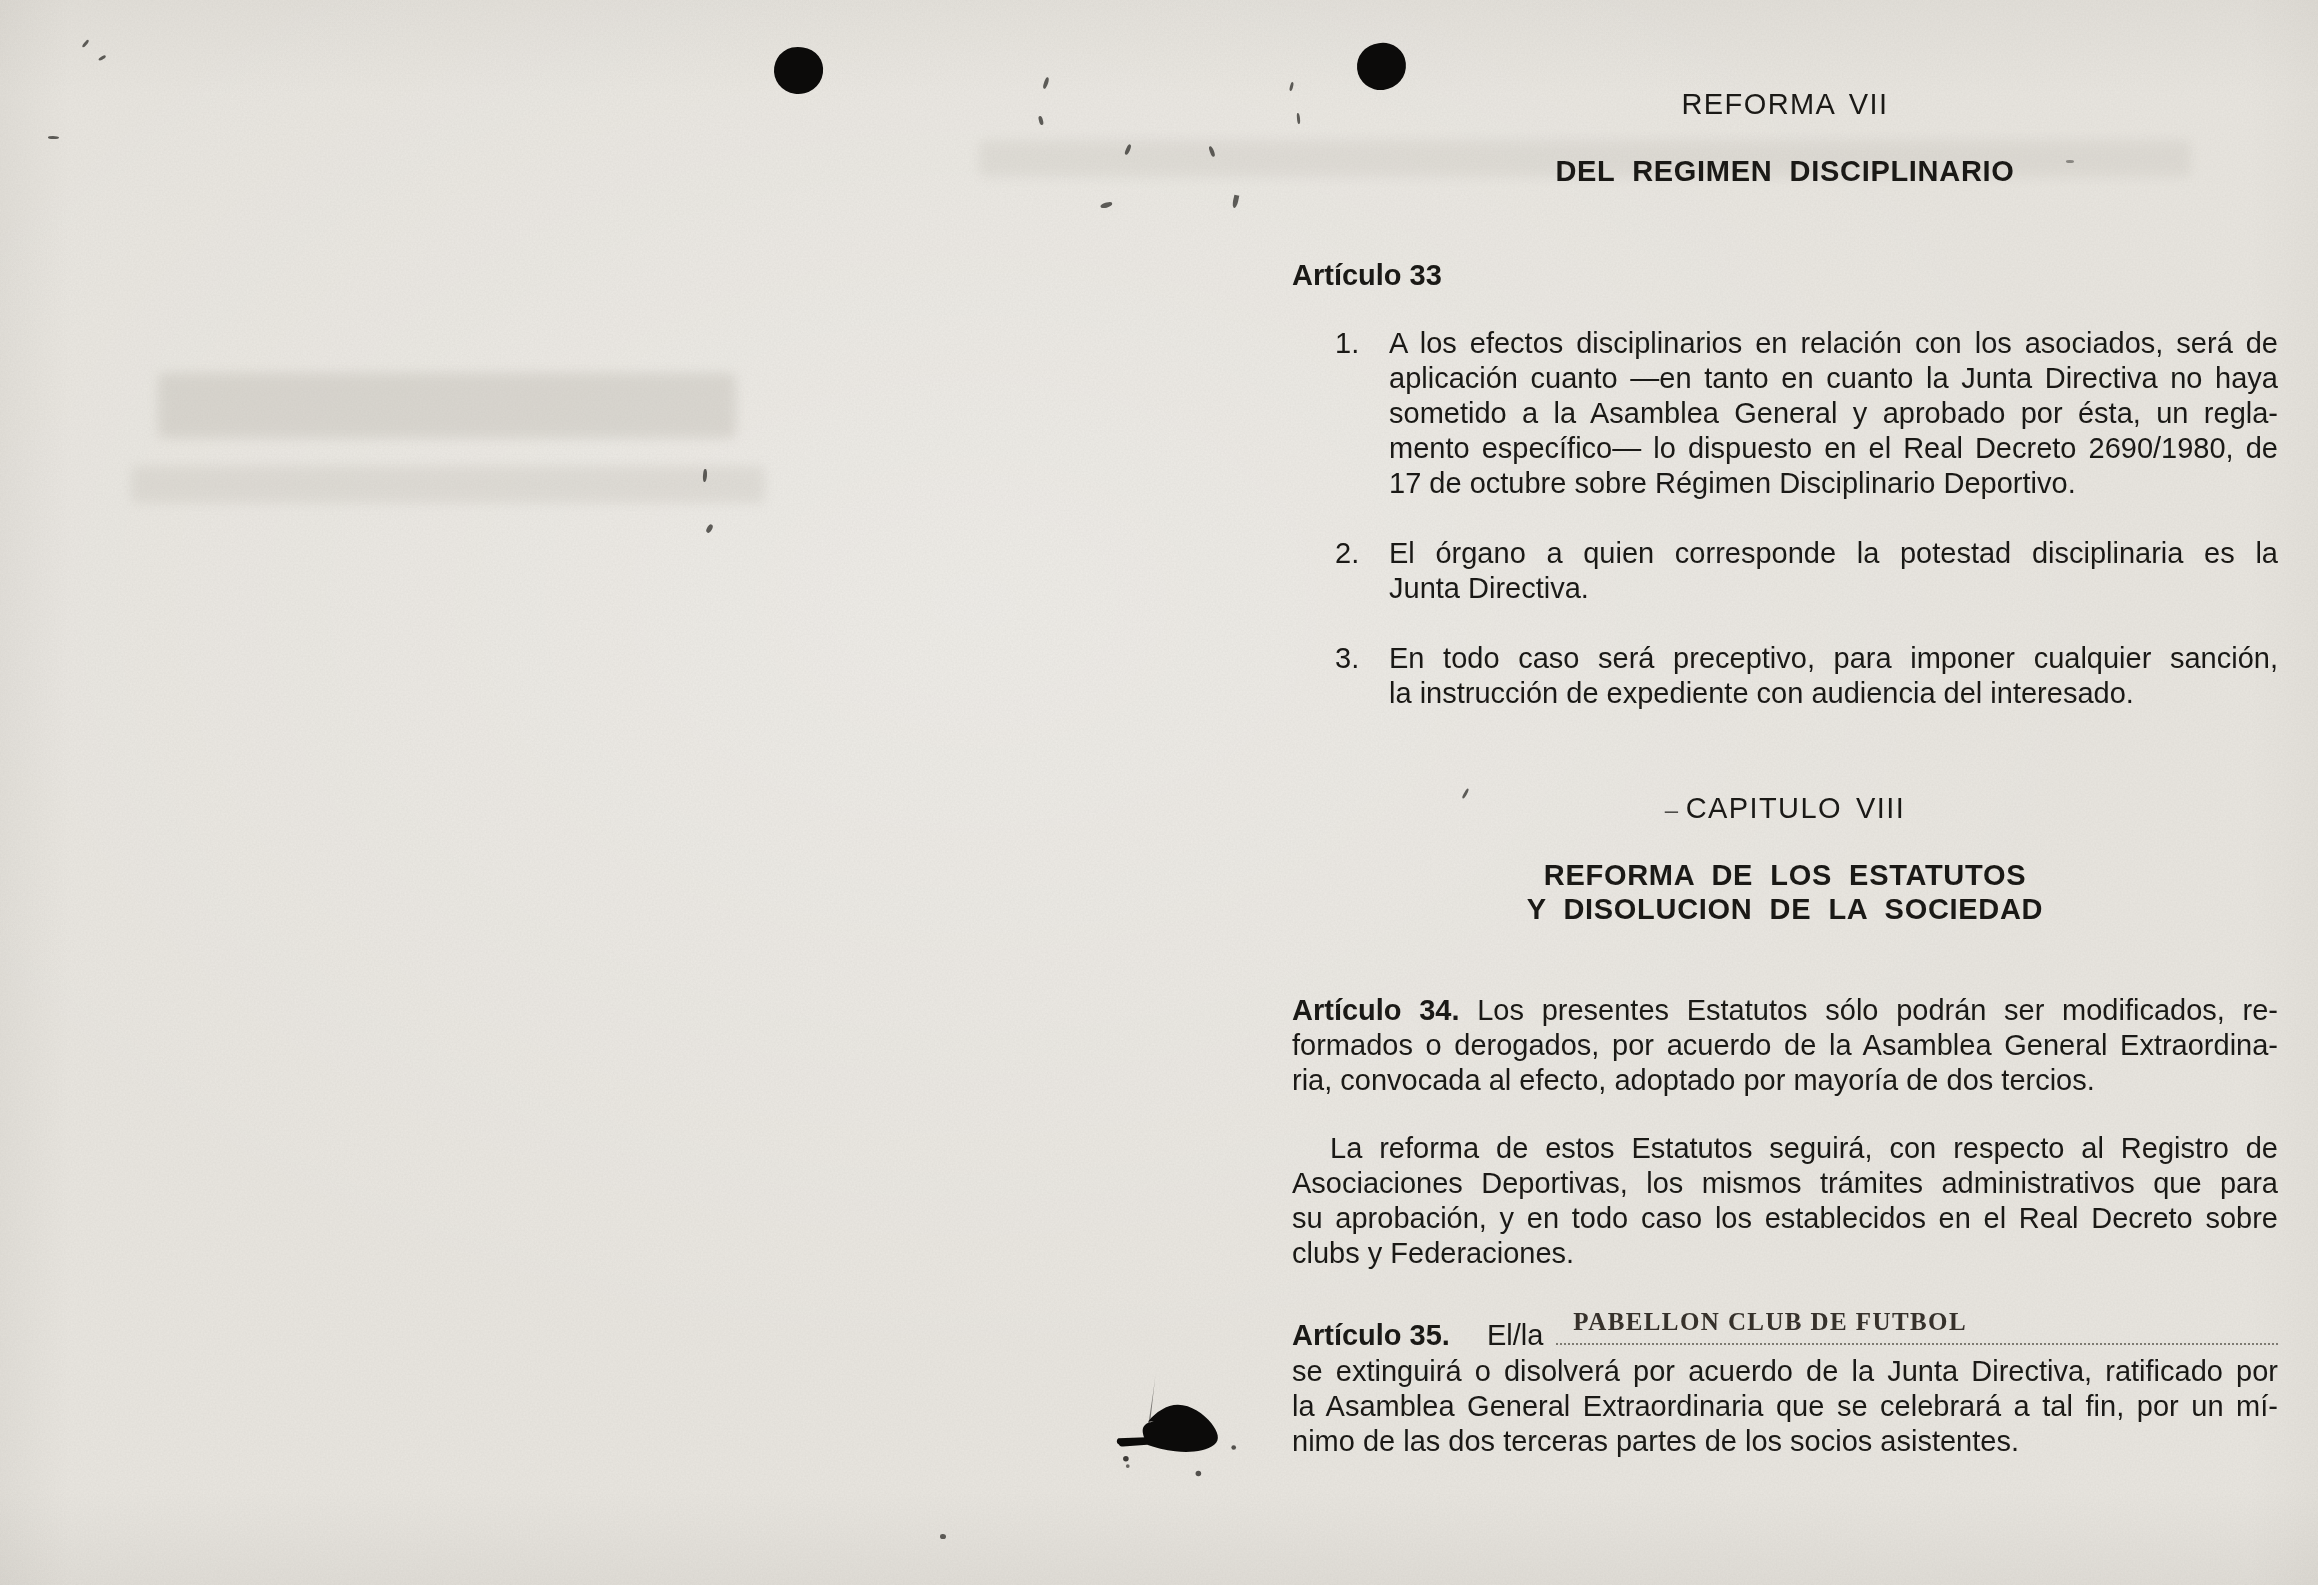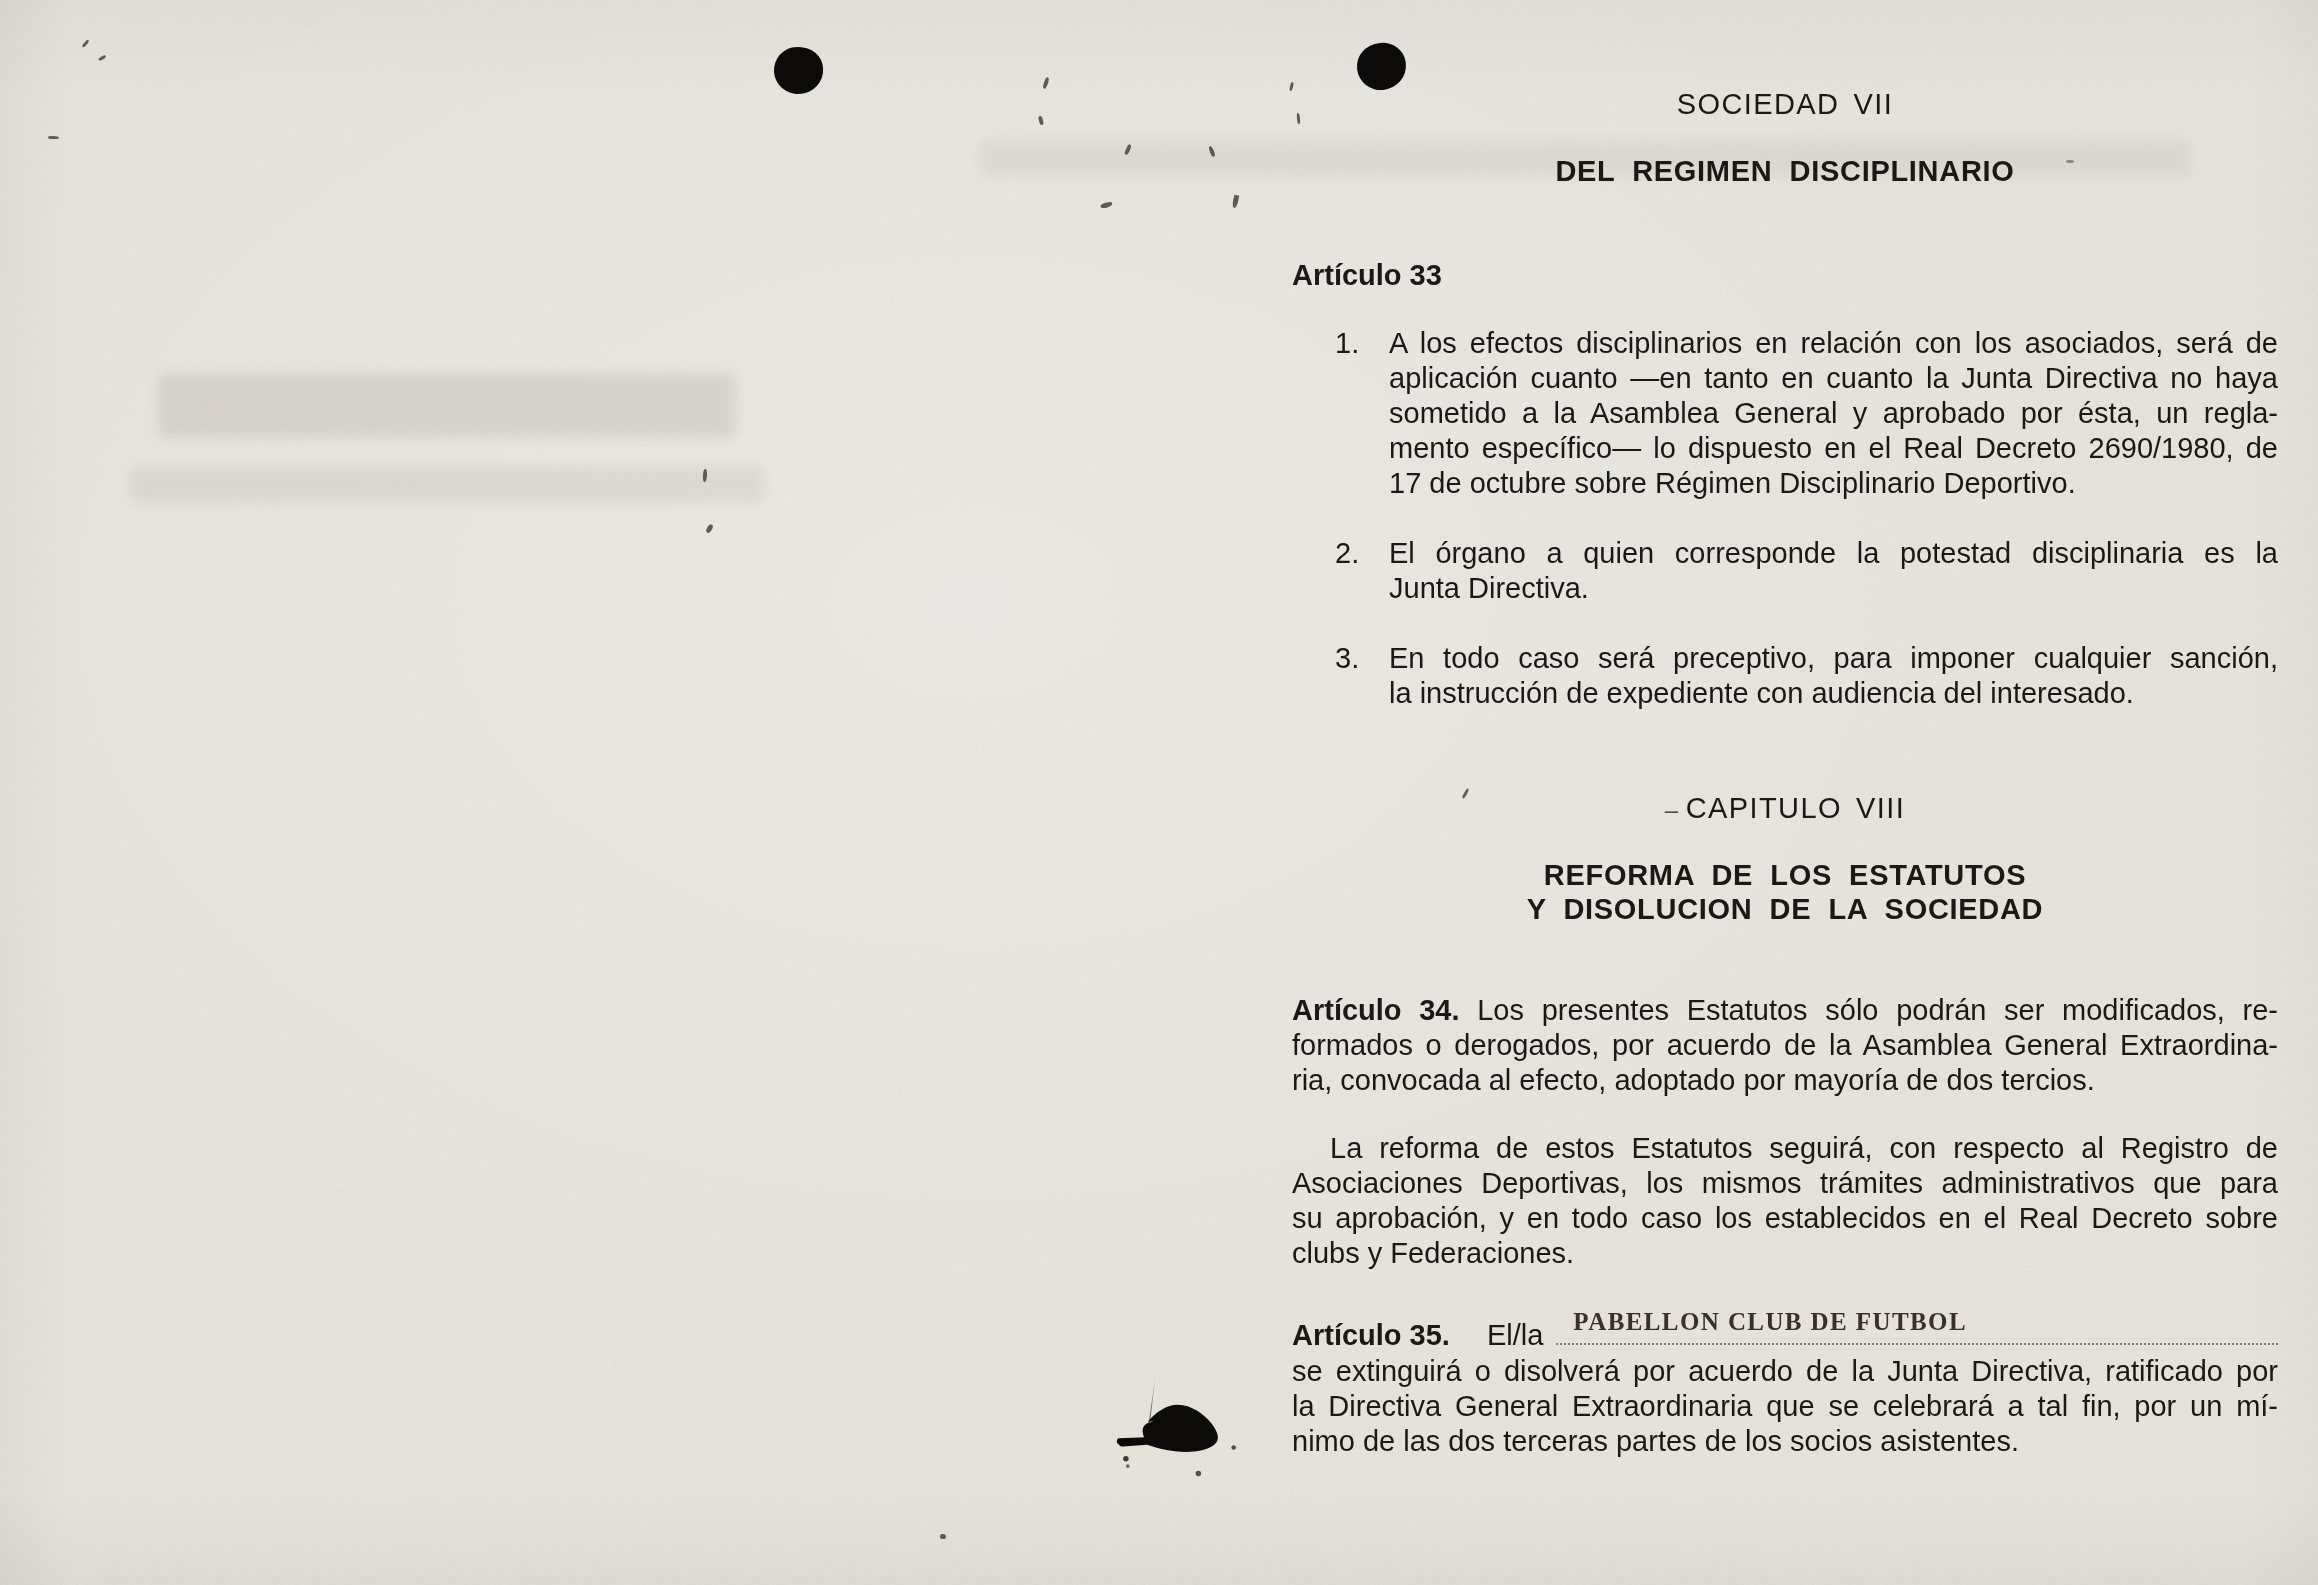--- a/index.html
+++ b/index.html
@@ -68,21 +68,21 @@
   </svg>
 
   <div class="ghost" style="left:158px; top:373px; width:578px; height:65px;"></div>
   <div class="ghost" style="left:131px; top:466px; width:634px; height:37px; opacity:0.25;"></div>
   <div class="ghost" style="left:979px; top:140px; width:1212px; height:37px; opacity:0.22;"></div>
 
   <div id="hole-left" class="hole"></div>
   <div id="hole-right" class="hole"></div>
 
   <div class="col centered" style="top:88px;">
-    <span class="chap-title">SOCIEDAD VII</span>
+    <span class="chap-title">REFORMA VII</span>
   </div>
   <div class="col centered" style="top:155px;">
     <span class="chap-head">DEL REGIMEN DISCIPLINARIO</span>
   </div>
 
   <div class="col art-label" style="top:259px;">Artículo 33</div>
 
   <div class="col" style="top:0;">
     <div class="list-item para" style="top:326px;">
       <span class="num">1.</span>
@@ -138,21 +138,21 @@
   <div class="col a35-row" style="top:1309px;">
     <span class="a35-label">Artículo 35.</span>
     <span class="a35-prefix">El/la</span>
     <span class="a35-fill">
       <span class="a35-typed">PABELLON CLUB DE FUTBOL</span>
     </span>
   </div>
 
   <div class="col para" style="top:1354px;">
       <div class="line">se extinguirá o disolverá por acuerdo de la Junta Directiva, ratificado por</div>
-      <div class="line">la Directiva General Extraordinaria que se celebrará a tal fin, por un mí-</div>
+      <div class="line">la Asamblea General Extraordinaria que se celebrará a tal fin, por un mí-</div>
       <div class="line last">nimo de las dos terceras partes de los socios asistentes.</div>
     </div>
 
   <svg id="ink-blob" width="158" height="131" viewBox="0 0 170 140" xmlns="http://www.w3.org/2000/svg">
     <path d="M62,4 C60,22 57,40 55,54 L53,60 L56,58 Z" fill="#1b1a18" opacity="0.55"></path>
     <path d="M54,56 C62,46 74,38 86,38 c14,0 28,10 36,20 c7,9 10,18 3,23 c-9,7 -26,9 -42,7 c-10,-1 -22,-4 -30,-7 l-26,2 c-4,0 -6,-3 -3,-5 l26,-4 c-3,-8 -4,-16 10,-18 Z" fill="#0c0b0a"></path>
     <path d="M22,74 l30,-1 2,6 -30,2 c-4,0 -5,-5 -2,-7 Z" fill="#0c0b0a"></path>
     <circle cx="30" cy="96" r="3" fill="#14120f" opacity="0.8"></circle>
     <circle cx="32" cy="104" r="2" fill="#14120f" opacity="0.6"></circle>
     <circle cx="108" cy="112" r="3" fill="#14120f" opacity="0.7"></circle>

